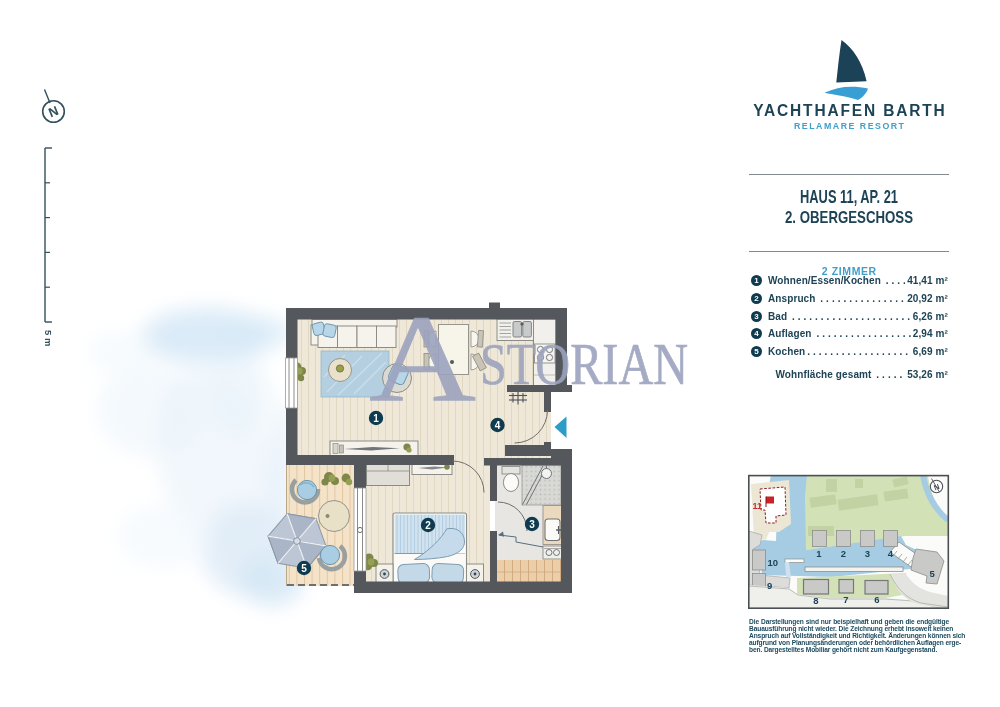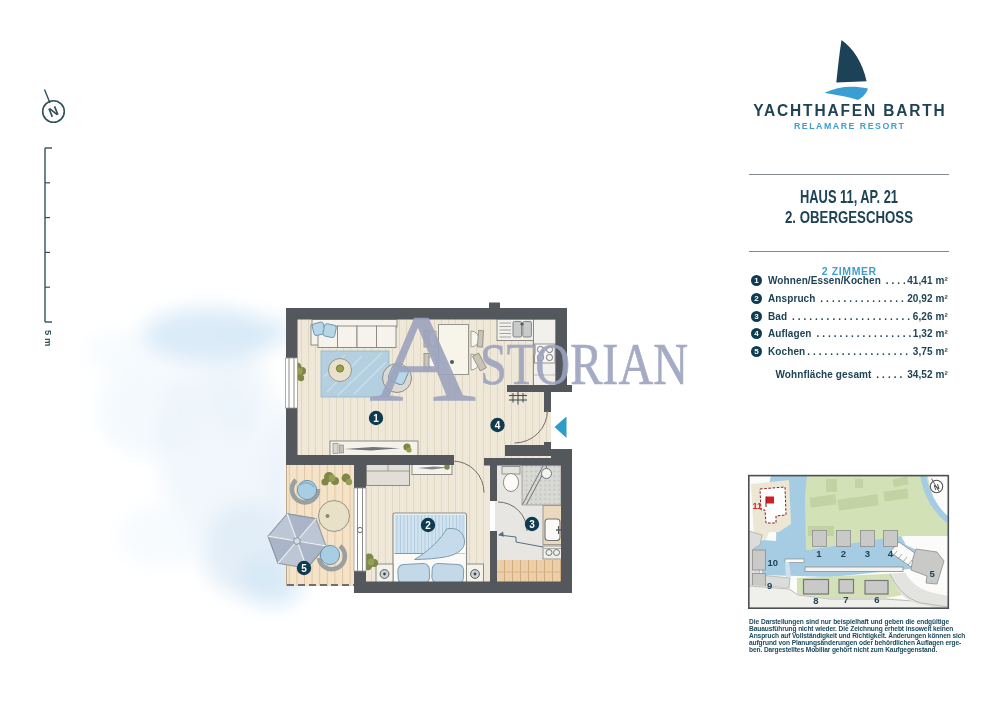--- a/index.html
+++ b/index.html
@@ -481,34 +481,34 @@
   <div class="lnum">3</div>
       <div class="ltxt">Bad</div>
   <div class="ldots">&nbsp;. . . . . . . . . . . . . . . . . . . . . . . . . .</div>
   <div class="lval">6,26 m²</div>
 </div>
 
 <div class="legendrow" style="top:326.9px;">
   <div class="lnum">4</div>
       <div class="ltxt">Auflagen</div>
   <div class="ldots">&nbsp;. . . . . . . . . . . . . . . . . . . . . . . .</div>
-  <div class="lval">1,32 m²</div>
+  <div class="lval">2,94 m²</div>
 </div>
 
 <div class="legendrow" style="top:344.7px;">
   <div class="lnum">5</div>
       <div class="ltxt">Kochen</div>
   <div class="ldots">. . . . . . . . . . . . . . . . . . . . . . . . .</div>
-  <div class="lval">3,75 m²</div>
+  <div class="lval">6,69 m²</div>
 </div>
 
 <div class="legendrow" style="top:367px;">
   <div class="ltxt" style="margin-left:24.5px;">Wohnfläche gesamt</div>
   <div class="ldots">&nbsp;. . . . . .</div>
-  <div class="lval">34,52 m²</div>
+  <div class="lval">53,26 m²</div>
 </div>
 
 <svg id="sitemap" class="abs" style="left:0;top:0;" width="1000" height="707" viewBox="0 0 1000 707">
 <defs>
   <clipPath id="mapclip">
           <rect x="748.8" y="475.6" width="199.5" height="132.6"></rect>
         </clipPath>
 </defs>
 <g clip-path="url(#mapclip)">
   <rect x="748.8" y="475.6" width="199.5" height="132.6" fill="#fbfbfa"></rect>

